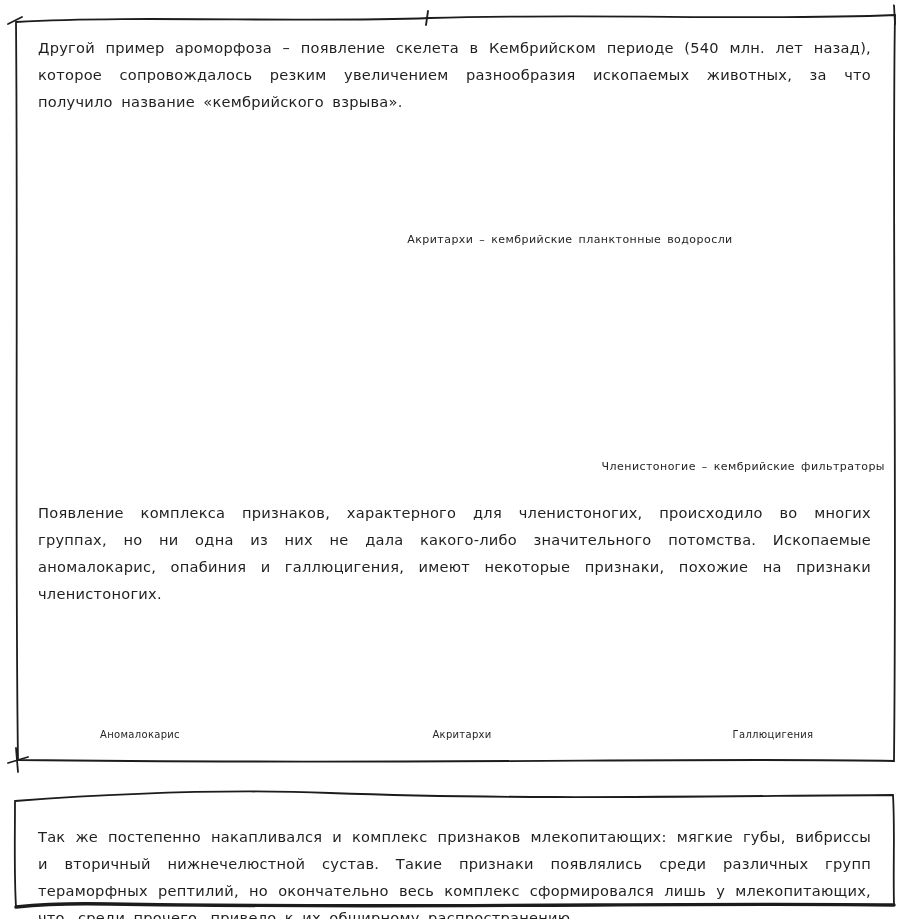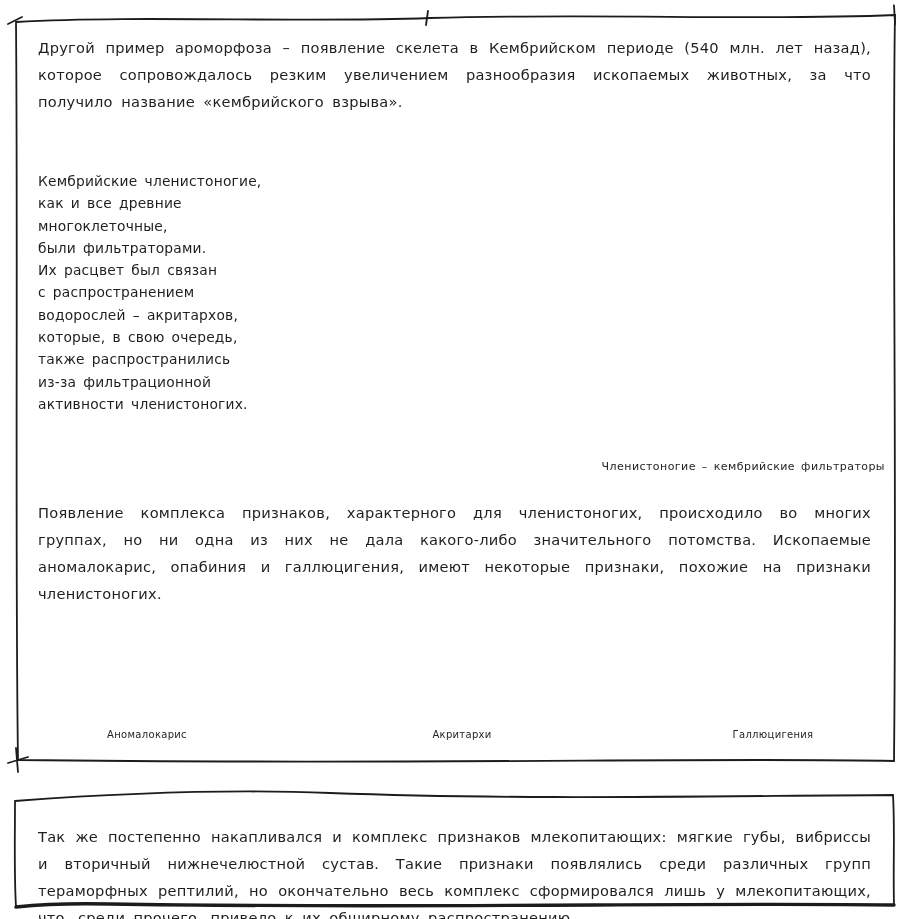--- a/index.html
+++ b/index.html
@@ -65,21 +65,21 @@
   .caption-arthropods { top: 460px; text-align: right; }
   .fossil-label {
     position: absolute;
     top: 729px;
     transform: translateX(-50%);
     font-size: 10px;
     letter-spacing: 0.3px;
     color: #262425;
     white-space: nowrap;
   }
-  .fl-1 { left: 147px; }
+  .fl-1 { left: 140px; }
   .fl-2 { left: 462px; }
   .fl-3 { left: 773px; }
 </style>
 </head>
 <body>
 
 <div class="page">
 
   <svg class="borders-svg" viewBox="0 0 910 919" xmlns="http://www.w3.org/2000/svg" fill="none" stroke="#1d1b1c" stroke-width="1.8" stroke-linecap="round">
 
@@ -90,32 +90,22 @@
     <path d="M894,5 L895,24"></path>
     <path d="M8,763 L28,757"></path>
     <path d="M16,748 L18,772"></path>
 
     <path d="M15,801 C110,794 230,789 330,793 C520,800 710,796 893,795 C895,828 893,868 894,905 C700,902 420,909 110,904 C70,903 35,905 16,907 C14,872 15,836 15,801 Z"></path>
     <path d="M894,905 C700,902 420,909 110,904 C70,903 35,905 16,907" stroke-width="3.4"></path>
   </svg>
 
   <div class="para para-intro">Другой пример ароморфоза – появление скелета в Кембрийском периоде (540 млн. лет назад), которое сопровождалось резким увеличением разнообразия ископаемых животных, за что получило название «кембрийского взрыва».</div>
 
-  <div class="side-note">Кембрийские членистоногие,
-как и все древние
-многоклеточные,
-были фильтраторами.
-Их расцвет был связан
-с распространением
-водорослей – акритархов,
-которые, в свою очередь,
-также распространились
-из-за фильтрационной
-активности членистоногих.</div>
 
+  <div class="caption caption-acritarchs">Акритархи – кембрийские планктонные водоросли</div>
 
   <div class="caption caption-arthropods">Членистоногие – кембрийские фильтраторы</div>
 
   <div class="para para-fossils">Появление комплекса признаков, характерного для членистоногих, происходило во многих группах, но ни одна из них не дала какого-либо значительного потомства. Ископаемые аномалокарис, опабиния и галлюцигения, имеют некоторые признаки, похожие на признаки членистоногих.</div>
 
   <div>
     <span class="fossil-label fl-1">Аномалокарис</span>
     <span class="fossil-label fl-2">Акритархи</span>
     <span class="fossil-label fl-3">Галлюцигения</span>
   </div>

